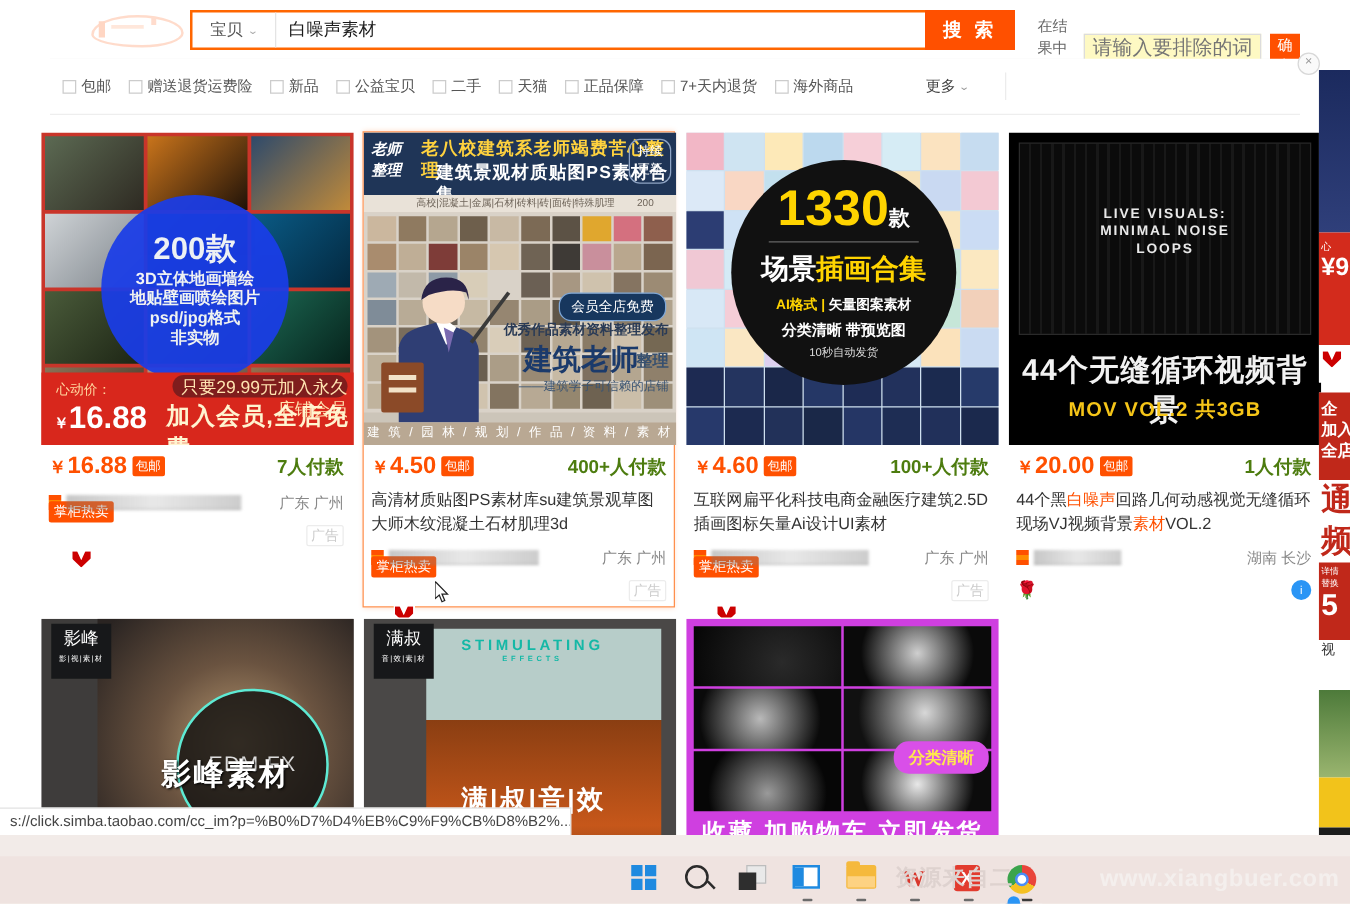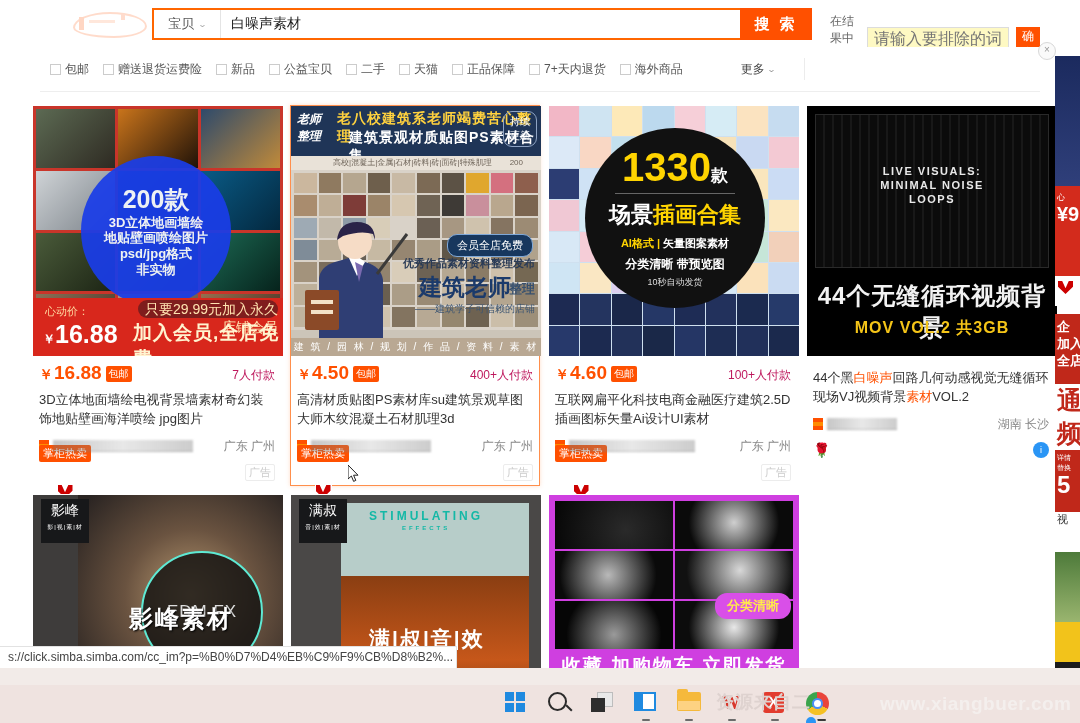--- a/index.html
+++ b/index.html
@@ -45,21 +45,21 @@
   #results{position:absolute;left:32px;top:105px;width:1010px;}
   .prow{display:flex;gap:8px;}
   .card{width:250px;background:#fff;box-sizing:border-box;border:1px solid transparent;position:relative;}
   .card.hovered{border:1px solid #ff8f4c;box-shadow:0 0 4px rgba(255,120,40,.25);}
   .thumb{width:250px;height:250px;overflow:hidden;position:relative;}
   .info{padding:6px 6px 4px 6px;}
   .price-row{display:flex;align-items:baseline;justify-content:space-between;}
   .price{color:#ff5000;font-weight:bold;font-size:19px;white-space:nowrap;}
   .price .yen{font-size:14px;margin-right:1px;}
   .baoyou{display:inline-block;background:#ff5000;color:#fff;font-size:10px;padding:1px 3px;border-radius:2px;margin-left:4px;vertical-align:2px;font-weight:normal;}
-  .deal{font-size:12px;color:#be185d;white-space:nowrap;}
+  .deal{font-size:15px;color:#4d7c0f;white-space:nowrap;font-weight:bold;}
   .title{margin-top:6px;font-size:13px;line-height:19px;color:#333;height:38px;overflow:hidden;}
   .title .hl{color:#ff5000;}
   .shop-row{margin-top:10px;display:flex;align-items:center;justify-content:space-between;height:16px;}
   .shop-name{display:flex;align-items:center;gap:4px;}
   .shop-icon{width:10px;height:12px;background:linear-gradient(#ff5000 0 33%,#ff8c00 33% 66%,#ff5000 66% 100%);}
   .shop-blur{height:11px;background:linear-gradient(90deg,rgba(120,120,120,.42),rgba(150,150,150,.22),rgba(110,110,110,.35));filter:blur(1.2px);border-bottom:1px solid rgba(120,120,120,.35);}
   .loc{font-size:12px;color:#888;white-space:nowrap;}
   .tag-row{margin-top:9px;display:flex;align-items:center;justify-content:space-between;height:18px;}
   .tag-left{display:flex;align-items:center;gap:22px;flex-direction:column;}
   .hot-tag{background:#ff5000;color:#fff;font-size:11px;padding:1px 4px;border-radius:2px;}
@@ -285,21 +285,20 @@
             <span class="rb2">加入会员,全店免费</span>
           </div>
         </div>
         <div class="info">
           <div class="price-row">
             <div class="price">
               <span class="yen">￥</span><span>16.88</span><span class="baoyou">包邮</span>
             </div>
             <div class="deal">7人付款</div>
           </div>
-          <div class="title">3D立体地面墙绘电视背景墙素材奇幻装饰地贴壁画海洋喷绘 jpg图片</div>
           <div class="shop-row">
             <div class="shop-name">
               <span class="shop-icon"></span>
               <span class="shop-blur" style="width:140px"></span>
             </div>
             <div class="loc">广东 广州</div>
           </div>
           <div class="tag-row">
             <div class="tag-left">
               <span class="hot-tag">掌柜热卖</span>
@@ -547,20 +546,26 @@
             <div class="t4-t1">
               <span>LIVE VISUALS:</span><br>
               <span>MINIMAL NOISE</span><br>
               <span>LOOPS</span>
             </div>
             <div class="t4-t2">44个无缝循环视频背景</div>
             <div class="t4-t3">MOV VOL.2 共3GB</div>
           </div>
         </div>
         <div class="info">
+          <div class="price-row">
+            <div class="price">
+              <span class="yen">￥</span><span>20.00</span><span class="baoyou">包邮</span>
+            </div>
+            <div class="deal">1人付款</div>
+          </div>
           <div class="title" id="title-4"><span>44个黑</span><span class="hl">白噪声</span><span>回路几何动感视觉无缝循环现场VJ视频背景</span><span class="hl">素材</span><span>VOL.2</span></div>
           <div class="shop-row">
             <div class="shop-name">
               <span class="shop-icon"></span>
               <span class="shop-blur" style="width:70px"></span>
             </div>
             <div class="loc">湖南 长沙</div>
           </div>
           <div class="tag-row">
             <div class="tag-left">
@@ -637,21 +642,21 @@
       <div style="height:18px;background:#fff;color:#333;font-size:11px;padding-left:2px">视</div>
     </div>
     <div class="rc" style="height:200px">
       <div style="height:70px;background:linear-gradient(#4d7a3a,#9ab56f)"></div>
       <div style="height:40px;background:#f2c31b"></div>
       <div style="height:30px;background:#1c1c1c"></div>
 
     </div>
   </div>
 
-  <div id="status-url">s://click.simba.simba.com/cc_im?p=%B0%D7%D4%EB%C9%F9%CB%D8%B2%...</div>
+  <div id="status-url">s://click.simba.taobao.com/cc_im?p=%B0%D7%D4%EB%C9%F9%CB%D8%B2%...</div>
 
   <svg id="mouse-cursor" viewBox="0 0 12 18">
     <path d="M0 0 L0 14 L3.4 11 L5.6 16.4 L7.8 15.4 L5.6 10.2 L10 10.2 Z" fill="#fff" stroke="#222" stroke-width="1"></path>
   </svg>
 </div>
 
 <div id="taskbar">
   <div id="tb-icons">
     <div class="tb">
         <div class="win-logo">

